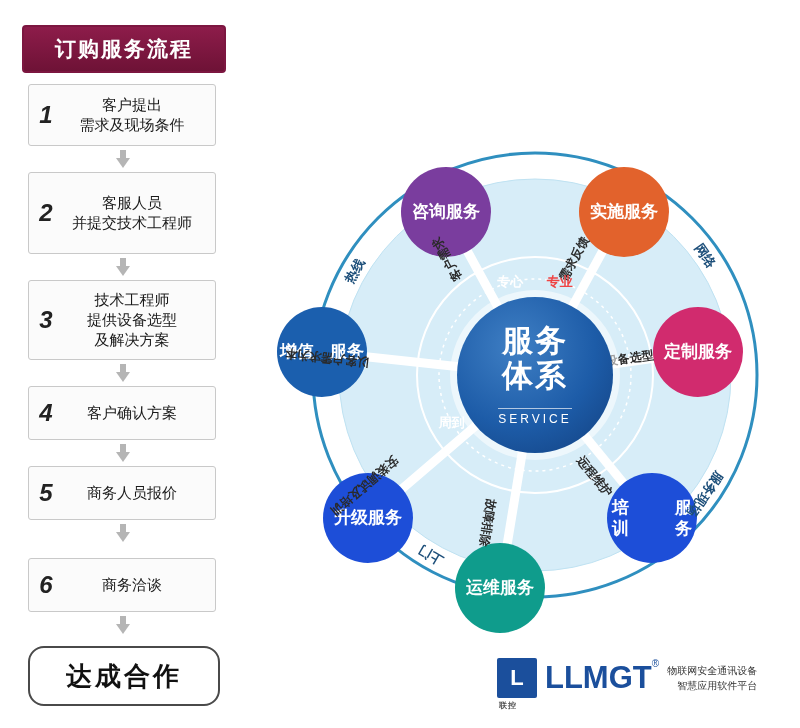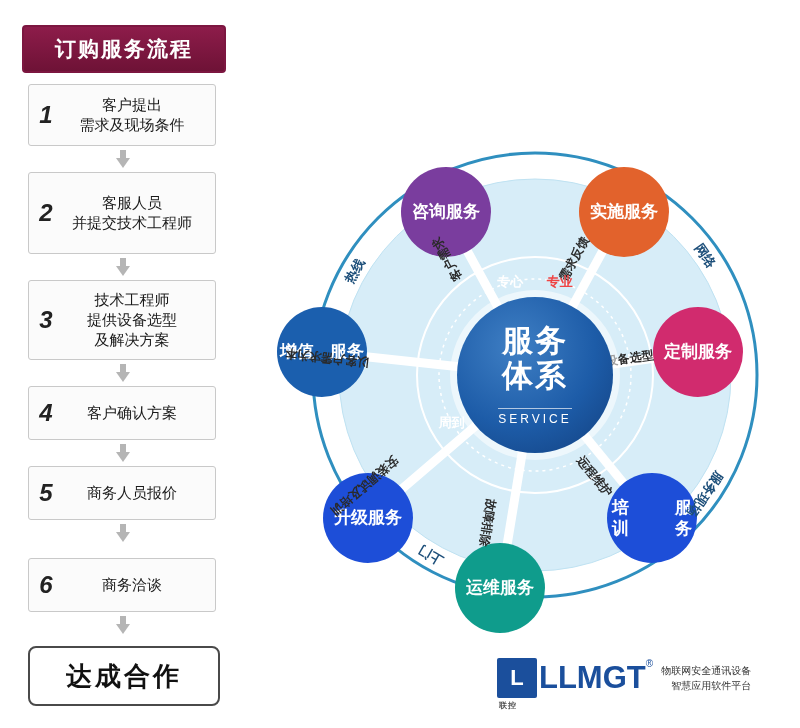--- a/index.html
+++ b/index.html
@@ -100,21 +100,21 @@
     border-right: 7px solid transparent;
     border-top: 10px solid #b5b5b5;
   }
 
   #flow-final {
     position: absolute;
     left: 28px;
     width: 188px;
     height: 56px;
     border: 2px solid #4a4a4a;
-    border-radius: 8px;
+    border-radius: 16px;
     background: #ffffff;
     display: flex;
     align-items: center;
     justify-content: center;
     font-size: 26px;
     font-weight: bold;
     letter-spacing: 3px;
     color: #111;
   }
 
@@ -212,21 +212,21 @@
     bottom: -13px;
     left: 2px;
     font-size: 8px;
     color: #555;
     letter-spacing: 1px;
   }
   #logo-word {
     font-size: 31px;
     font-weight: bold;
     color: #1b4f9c;
-    margin-left: 2px;
+    margin-left: 8px;
     letter-spacing: 0px;
   }
   #logo-reg {
     font-size: 10px;
     color: #1b4f9c;
     align-self: flex-start;
     margin-top: 6px;
   }
   #logo-tag {
     margin-left: 8px;

